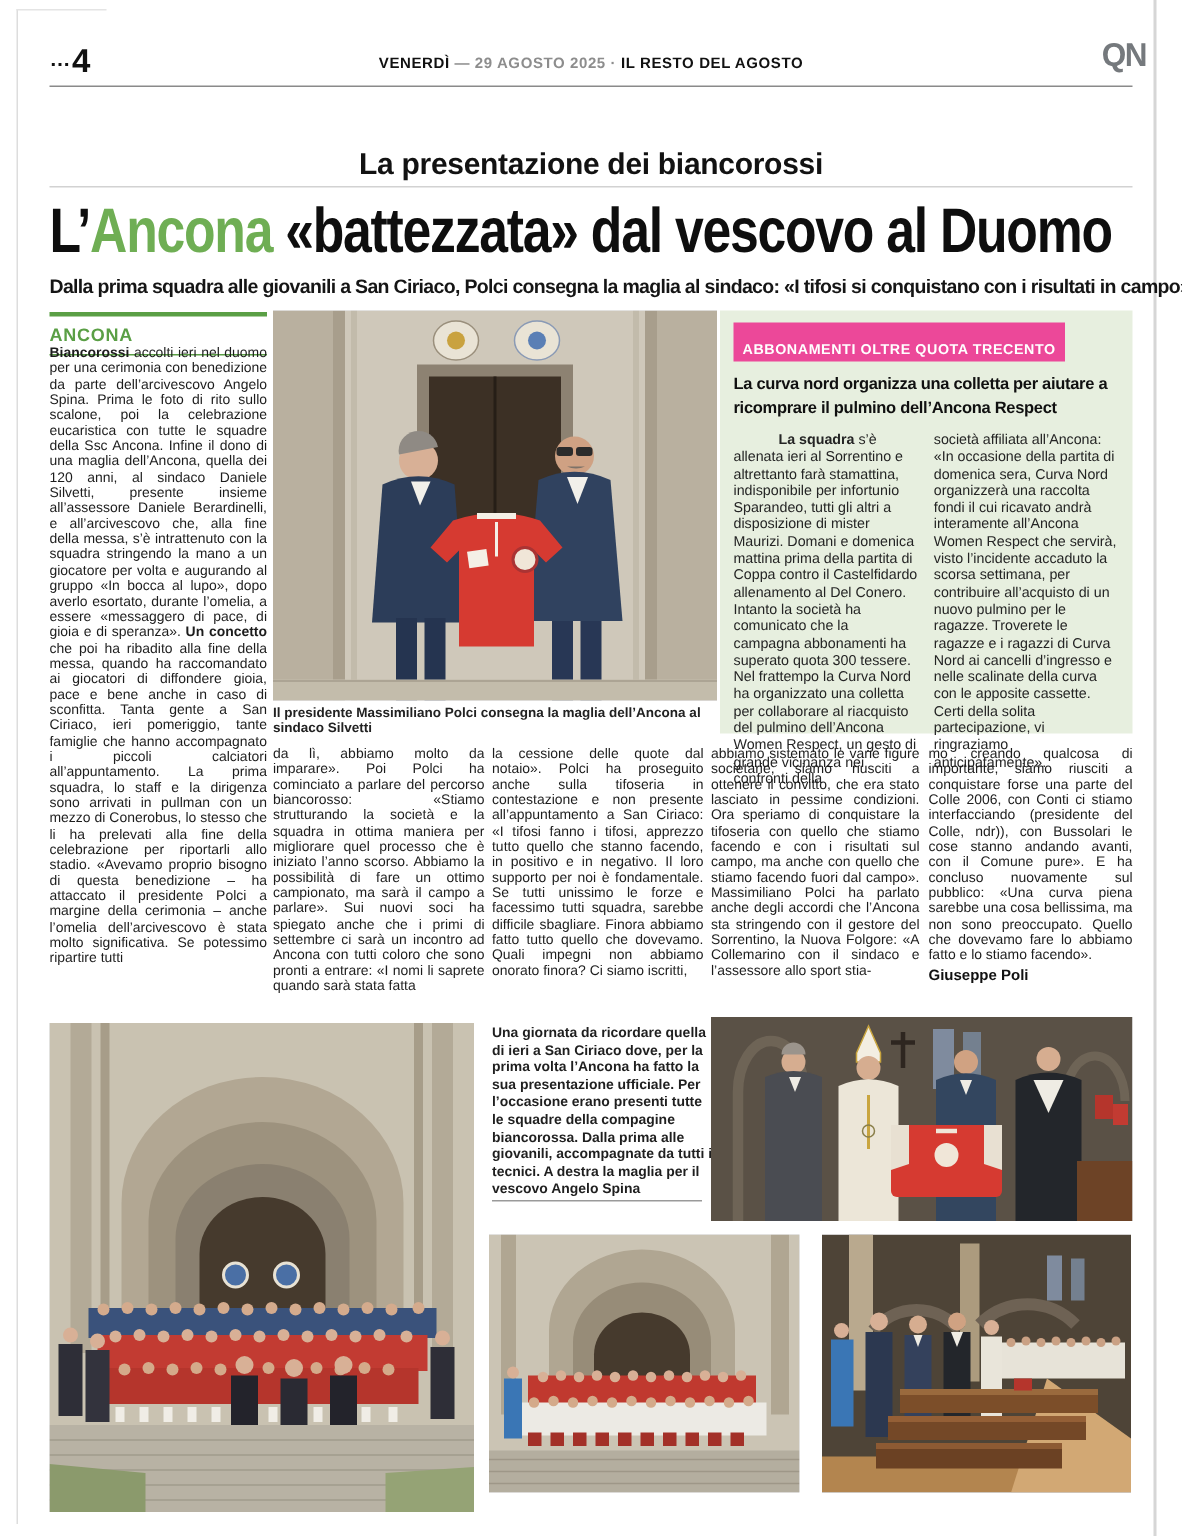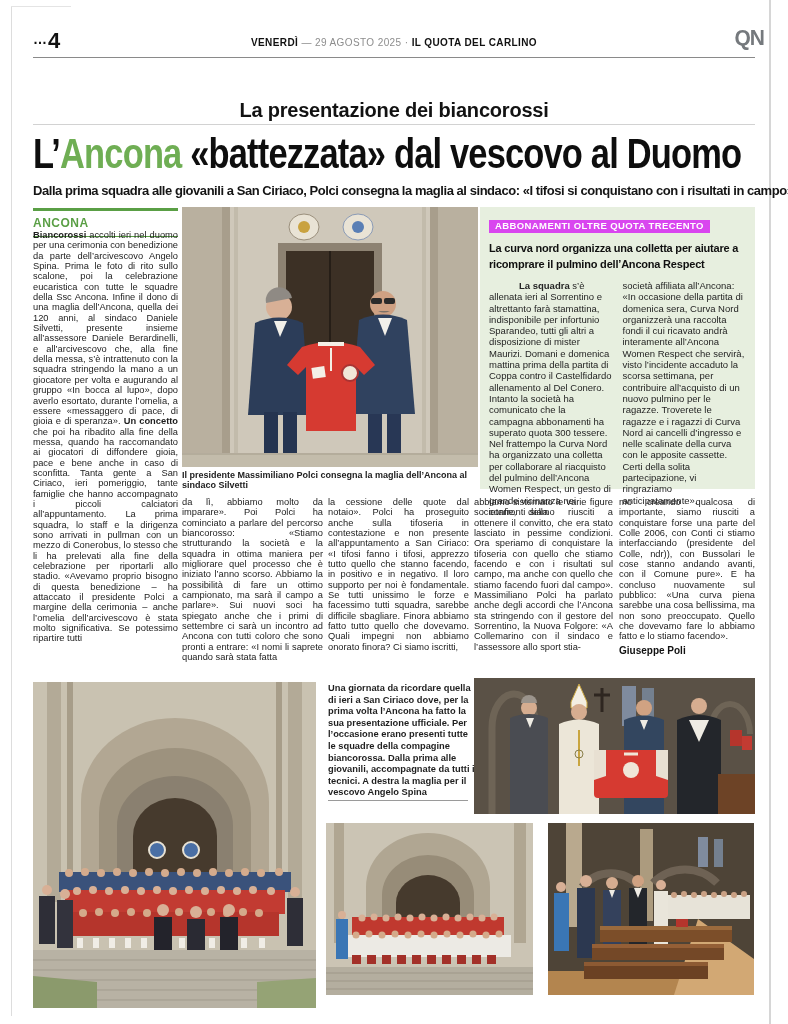--- a/index.html
+++ b/index.html
@@ -8,21 +8,21 @@
          font-family:"Liberation Sans",sans-serif;color:#1b1b1b;overflow:hidden;}
   .edge-l{position:absolute;left:11px;top:6px;bottom:8px;width:1px;background:#ddd;}
   .edge-r{position:absolute;left:769px;top:0;bottom:0;width:2px;background:#d6d6d6;}
   .edge-t{position:absolute;left:11px;top:6px;width:60px;height:1px;background:#e4e4e4;}
 
   .pageno{position:absolute;left:33px;top:28px;font-weight:bold;color:#111;}
   .pageno .dots{font-size:14px;letter-spacing:1px;vertical-align:4px;}
   .pageno .num{font-size:22px;letter-spacing:-.5px;}
   .masthead{position:absolute;left:0;right:0;top:37px;text-align:center;font-size:10px;
             font-weight:bold;letter-spacing:.4px;color:#111;}
-  .masthead .mid{color:#8d8d8d;font-weight:normal;}
+  .masthead .mid{color:#8d8d8d;font-weight:bold;}
   .qn-logo{position:absolute;right:24px;top:26px;font-size:21px;font-weight:800;
            color:#75797d;letter-spacing:-1px;transform:scaleY(1.05);}
   .rule-dark{position:absolute;left:33px;width:722px;height:1px;background:#8a8a8a;}
   .rule-light{position:absolute;left:33px;width:722px;height:1px;background:#d2d2d2;}
 
   .section-title{position:absolute;left:0;right:0;top:63px;text-align:center;font-size:29px;
                  font-weight:800;letter-spacing:-.5px;}
   .section-sub{position:absolute;left:0;right:0;top:99px;text-align:center;font-size:20px;
                font-weight:800;letter-spacing:-.2px;color:#121212;}
 
@@ -39,22 +39,22 @@
   .bodytext b{font-weight:800;}
   .col-left{position:absolute;left:33px;top:230px;width:145px;height:420px;overflow:hidden;}
 
   .photo{position:absolute;overflow:hidden;background:#ccc;}
   .photo svg{display:block;width:100%;height:100%;}
   .cap-main{position:absolute;left:182px;top:470px;width:296px;font-size:9px;font-weight:700;
             color:#222;}
 
   .greenbox{position:absolute;left:480px;top:207px;width:275px;height:282px;background:#e7efdf;
             padding:8px 9px;}
-  .greenbox .badge{display:inline-block;background:#d946ef;color:#fff;font-size:9.5px;
-                   font-weight:800;letter-spacing:.4px;padding:0 6px 2px;}
+  .greenbox .badge{display:inline-block;background:#ec4899;color:#fff;font-size:9.5px;
+                   font-weight:800;letter-spacing:.4px;padding:13px 6px 2px;}
   .greenbox .boxtitle{margin-top:7px;font-size:11px;line-height:16px;font-weight:800;
                       color:#101010;letter-spacing:-.2px;}
   .greenbox .boxcols{display:flex;gap:10px;margin-top:8px;}
   .greenbox .boxcol{flex:1;font-size:9.5px;line-height:11.3px;color:#242424;text-align:left;}
   .greenbox .boxcol b{font-weight:800;padding-left:30px;}
 
   .band-col{position:absolute;top:497px;height:188px;overflow:hidden;}
   .byline{margin-top:3px;text-align:left;font-size:10px;font-weight:800;color:#111;}
 
   .center-cap{position:absolute;left:328px;top:683px;width:147px;font-size:9.3px;
@@ -66,21 +66,21 @@
 
 <div class="sheet" style="--green:#5a9f45;">
   <div class="edge-l"></div>
   <div class="edge-r"></div>
   <div class="edge-t"></div>
 
   <div class="pageno">
     <span class="dots">…</span><span class="num">4</span>
   </div>
   <div class="masthead">
-    <span>VENERDÌ</span><span class="mid"> — 29 AGOSTO 2025 · </span><span>IL QUOTA DEL CARLINO</span>
+    <span>VENERDÌ</span><span class="mid"> — 29 AGOSTO 2025 · </span><span>IL RESTO DEL AGOSTO</span>
   </div>
   <div class="qn-logo">QN</div>
   <div class="rule-dark" style="top:57px;"></div>
 
   <div class="section-sub">La presentazione dei biancorossi</div>
   <div class="rule-light" style="top:124px;"></div>
 
   <h1 class="headline" style="margin:0;"><span>L’</span><span style="color:#6fae54;">Ancona</span><span> «battezzata» dal vescovo al Duomo</span></h1>
   <div class="deck">Dalla prima squadra alle giovanili a San Ciriaco, Polci consegna la maglia al sindaco: «I tifosi si conquistano con i risultati in campo»</div>
 

